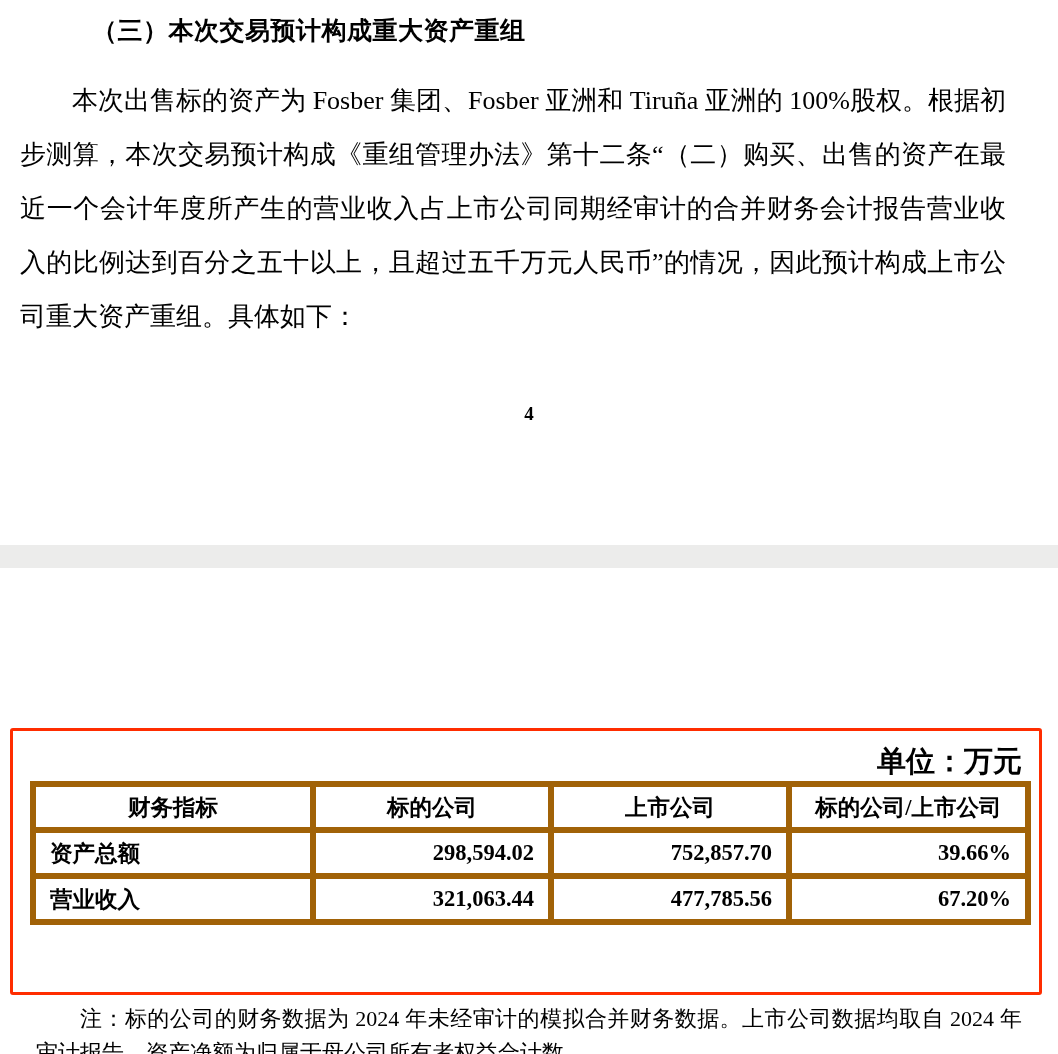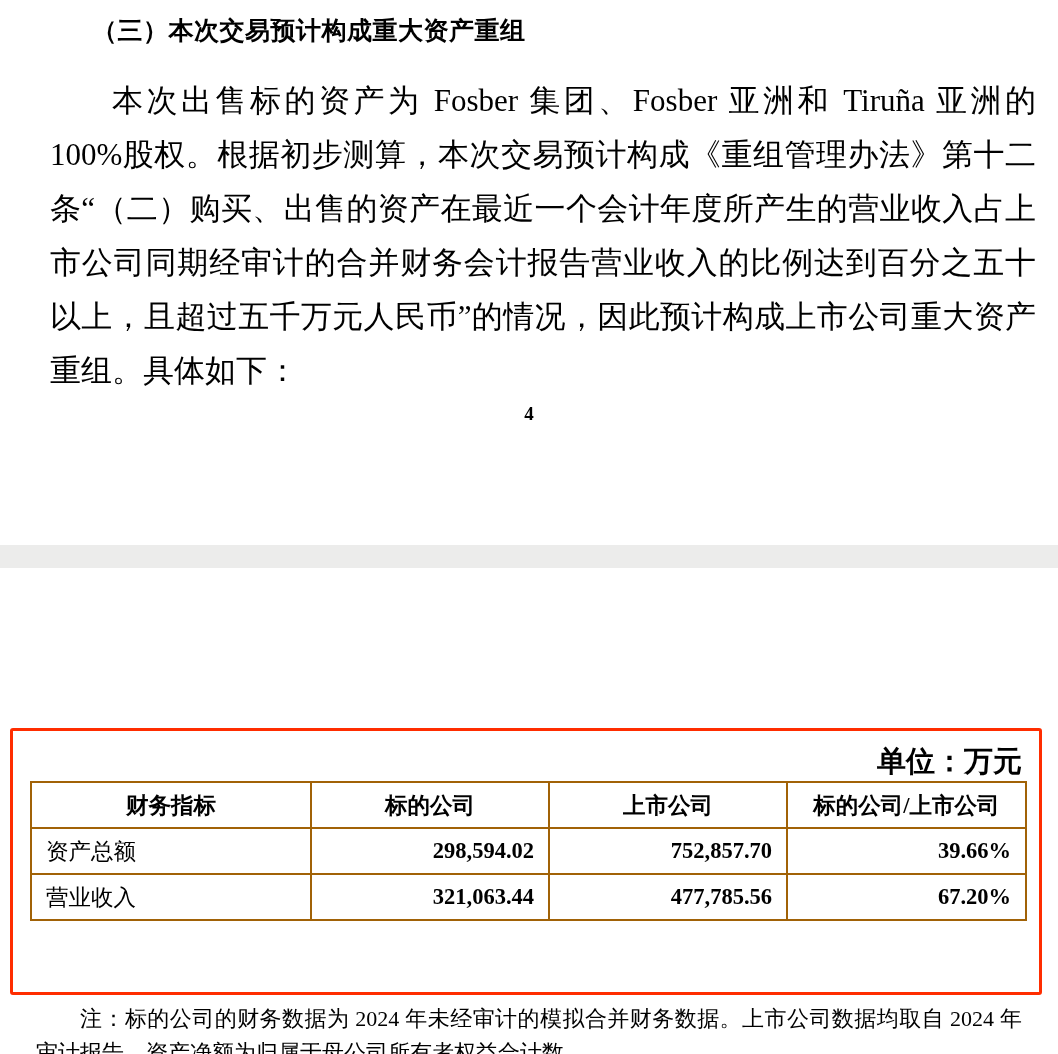--- a/index.html
+++ b/index.html
@@ -32,24 +32,24 @@
     left: 92px;
     top: 14px;
     font-size: 25px;
     font-weight: bold;
     letter-spacing: 0.5px;
     white-space: nowrap;
   }
 
   .body-para {
     position: absolute;
-    left: 50px;
+    left: 20px;
     top: 74px;
     width: 986px;
-    font-size: 31px;
+    font-size: 26px;
     line-height: 54px;
     text-align: justify;
     text-justify: inter-ideograph;
     text-indent: 2em;
   }
 
   .page-number {
     position: absolute;
     left: 0;
     top: 403px;
@@ -111,33 +111,33 @@
 
   table.fin {
     position: absolute;
     left: 30px;
     top: 213px;
     width: 995px;
     border-collapse: collapse;
     table-layout: fixed;
   }
   table.fin td, table.fin th {
-    border: 2px solid #a16207;
+    border: 6px solid #a16207;
     height: 46px;
     font-size: 22.5px;
     padding: 0 14px;
     box-sizing: border-box;
   }
   table.fin thead th {
     text-align: center;
     font-weight: bold;
   }
   table.fin tbody td.metric {
     text-align: left;
-    font-weight: normal;
+    font-weight: bold;
   }
   table.fin tbody td.num {
     text-align: right;
     font-weight: bold;
   }
   .col-a { width: 280px; }
   .col-b { width: 238px; }
   .col-c { width: 238px; }
   .col-d { width: 239px; }
 

